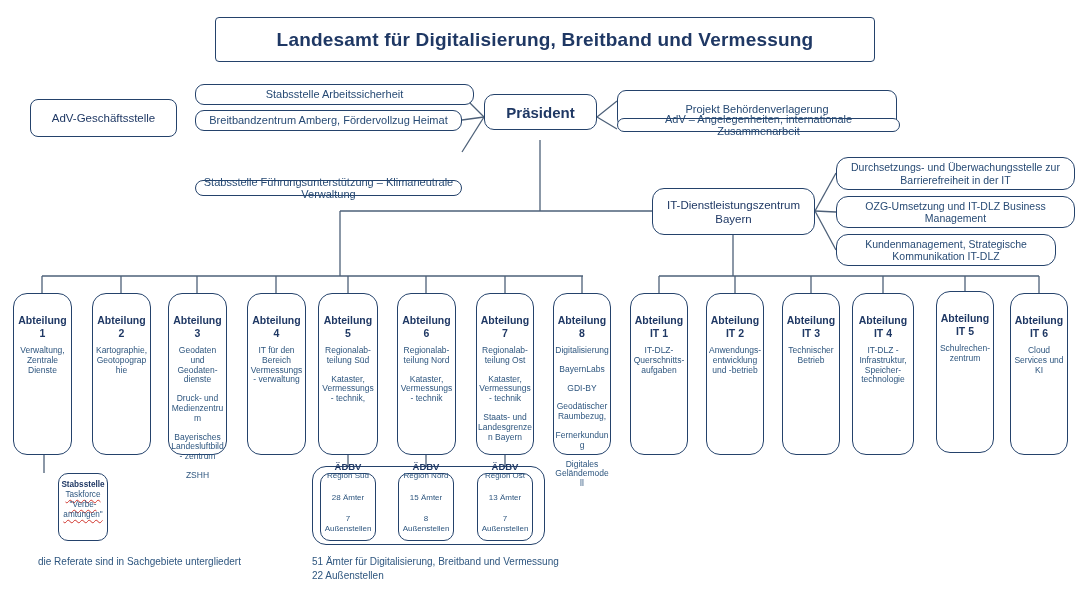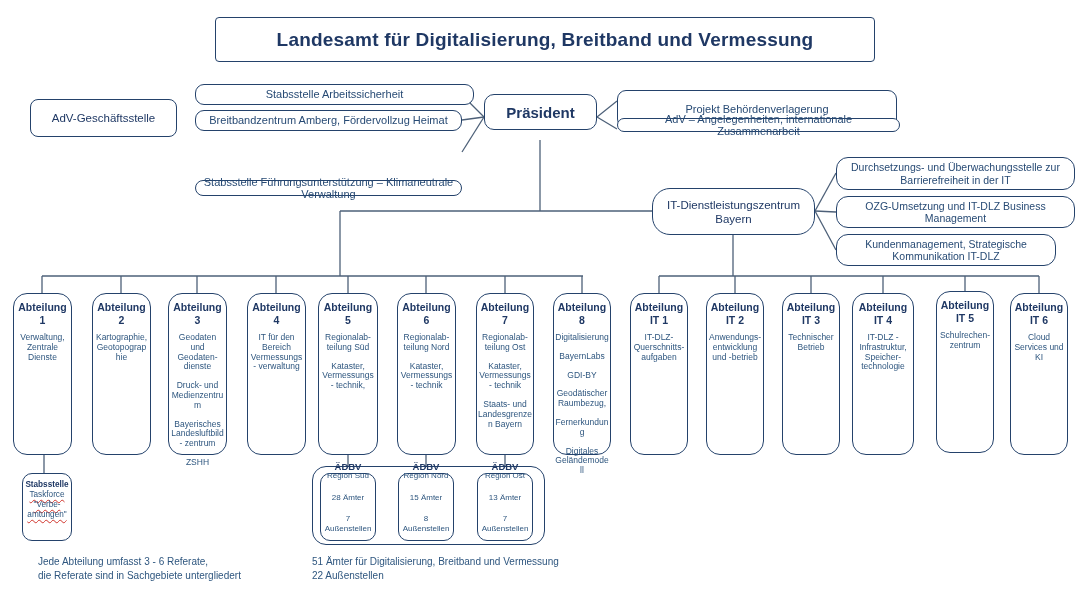--- a/index.html
+++ b/index.html
@@ -20,32 +20,32 @@
   .box{
     position:absolute;box-sizing:border-box;background:#ffffff;
     border:1.6px solid var(--border);border-radius:10px;
     display:flex;align-items:center;justify-content:center;
     text-align:center;color:var(--textdark);
   }
   .title-box{border-radius:4px;font-size:19px;font-weight:bold;letter-spacing:.2px;}
   .staff{font-size:11px;border-radius:9px;line-height:12.5px;padding:1px 6px;color:#274a74;}
   .adv{font-size:11.5px;border-radius:8px;}
   .president{font-size:15px;font-weight:bold;border-radius:10px;}
-  .itdlz{font-size:11.5px;border-radius:18px;line-height:14px;padding:2px 8px;}
+  .itdlz{font-size:11.5px;border-radius:12px;line-height:14px;padding:2px 8px;}
   .itunit{font-size:10.5px;border-radius:12px;line-height:12.5px;padding:1px 8px;color:#274a74;}
   .dept{
     border-radius:14px;flex-direction:column;justify-content:flex-start;
-    padding:7px 3px 4px 3px;
+    padding:20px 3px 4px 3px;
   }
   .dept-h{font-size:10.5px;font-weight:bold;line-height:12.5px;margin-bottom:7px;}
   .dept-i{font-size:8.5px;line-height:9.8px;color:var(--textbody);margin-bottom:9px;
           overflow-wrap:break-word;max-width:54px;}
   .task{
     border-radius:10px;flex-direction:column;justify-content:flex-start;
-    padding:6px 2px;font-size:8.2px;line-height:10px;
+    padding:6px 2px;font-size:8.2px;line-height:10px;margin-left:36px;
   }
   .task .h{font-weight:bold;}
   .squiggle{
     color:var(--textbody);
     text-decoration:underline wavy var(--red);
     text-decoration-thickness:1px;text-underline-offset:2px;
   }
   .aedbv-wrap{border-radius:14px;}
   .aedbv{
     border-radius:10px;flex-direction:column;justify-content:flex-end;
@@ -255,21 +255,20 @@
     <div class="gap">8 Außenstellen</div>
   </div>
   <div class="box aedbv" style="left:477px;top:473px;width:56px;height:68px;">
     <div class="h">ÄDBV</div>
     <div>Region Ost</div>
     <div class="gap">13 Ämter</div>
     <div class="gap">7 Außenstellen</div>
   </div>
 
   <div class="footnote" style="left:38px;top:555px;">
-    <div>Jede Abteilung umfasst 3 - 6 Referate,</div>
     <div>die Referate sind in Sachgebiete untergliedert</div>
   </div>
   <div class="footnote" style="left:312px;top:555px;">
     <div>51 Ämter für Digitalisierung, Breitband und Vermessung</div>
     <div>22 Außenstellen</div>
   </div>
 
 </div>
 
 </body></html>

